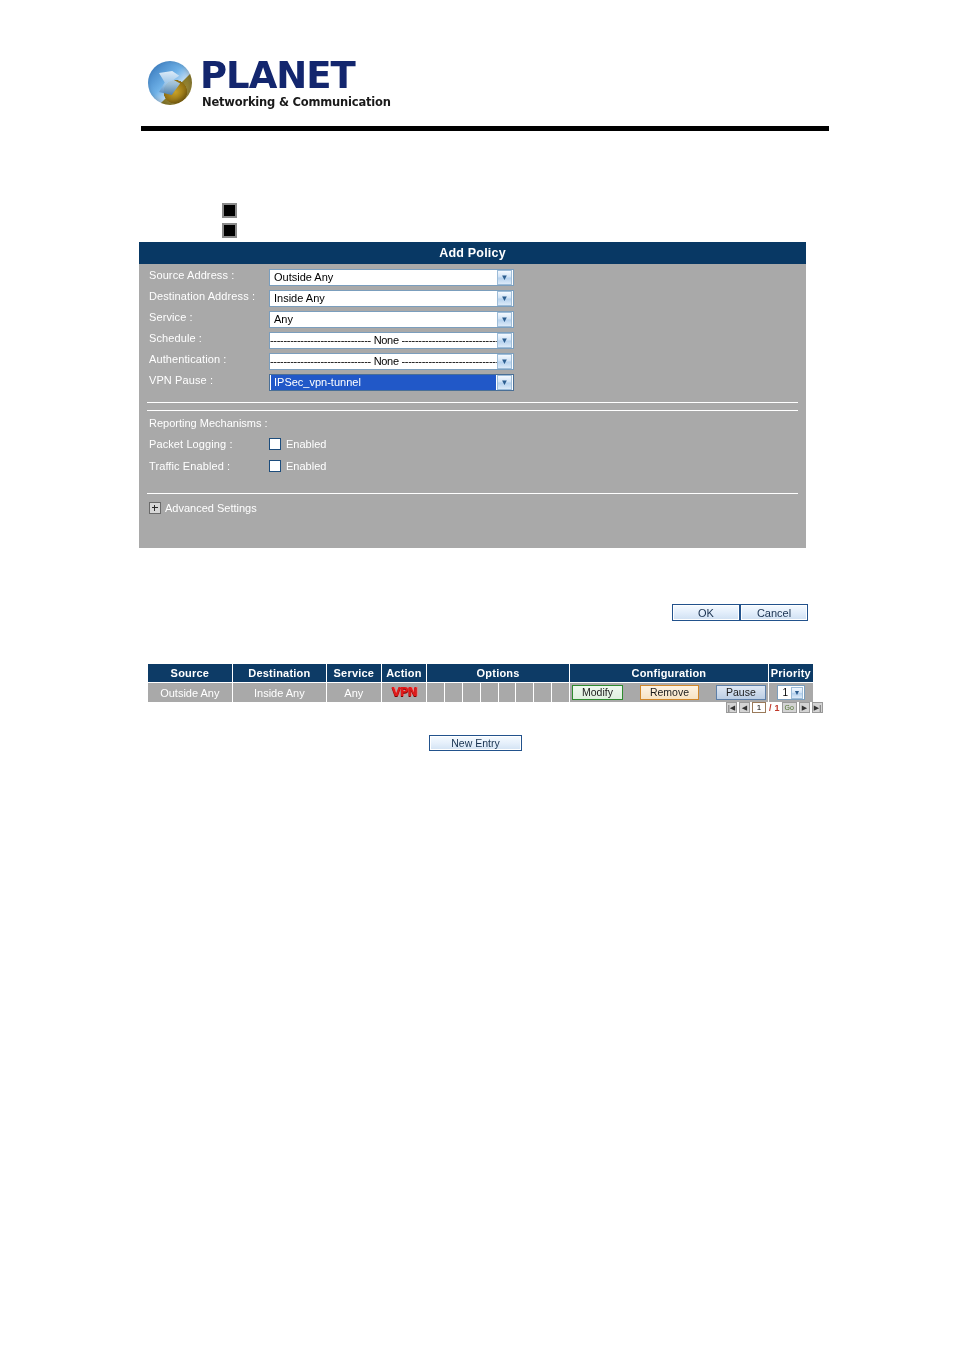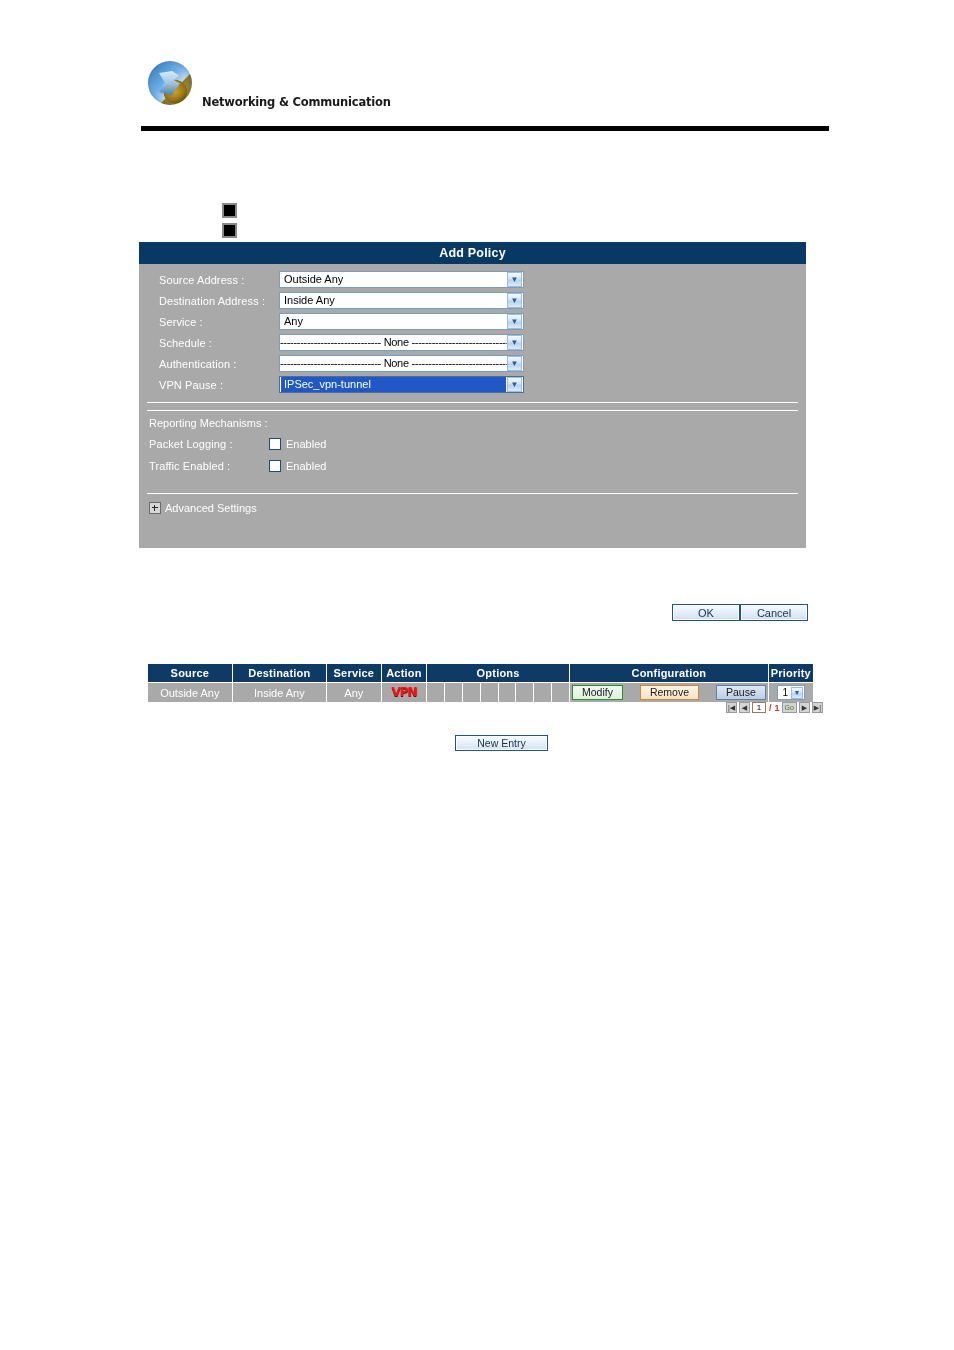--- a/index.html
+++ b/index.html
@@ -114,24 +114,23 @@
     font-weight: bold;
     letter-spacing: .2px;
   }
   #panel-body {
     padding: 0;
     background: #a9a9a9;
   }
 
   .form-row {
     display: flex;
-    align-items: center;
     height: 21px;
     margin: 0;
-    padding: 0 0 0 20px;
+    padding: 0 0 0 10px;
   }
   .form-row:first-child { padding-top: 0; margin-top: 5px; }
 
   .field-label {
     width: 120px;
     flex: 0 0 120px;
     color: #ffffff;
     font-size: 11px;
     letter-spacing: .1px;
     white-space: nowrap;
@@ -403,21 +402,21 @@
     font-size: 7px;
     color: #4a6f2a;
     display: flex;
     align-items: center;
     box-sizing: border-box;
   }
 
   
   #new-entry-wrap {
     position: absolute;
-    left: 455px;
+    left: 429px;
     top: 735px;
   }
   #new-entry-button {
     width: 93px;
     height: 16px;
     border: 1px solid #22528c;
     background: linear-gradient(180deg,#f6fbff 0%, #e6f0fb 50%, #d2e2f3 100%);
     box-shadow: inset 0 0 0 1px #ffffff;
     box-sizing: border-box;
     font-size: 10.5px;
@@ -426,20 +425,21 @@
     align-items: center;
     justify-content: center;
   }
 </style>
 </head>
 <body>
 
 <div id="header-area">
   <div id="logo-block">
     <div id="logo-globe"></div>
+    <div id="logo-wordmark">PLANET</div>
     <div id="logo-tagline">Networking &amp; Communication</div>
   </div>
 </div>
 <div id="header-rule"></div>
 
 <div id="bullet-1" class="bullet-square"></div>
 <div id="bullet-2" class="bullet-square"></div>
 
 <div id="add-policy-panel">
   <div id="panel-title">Add Policy</div>

